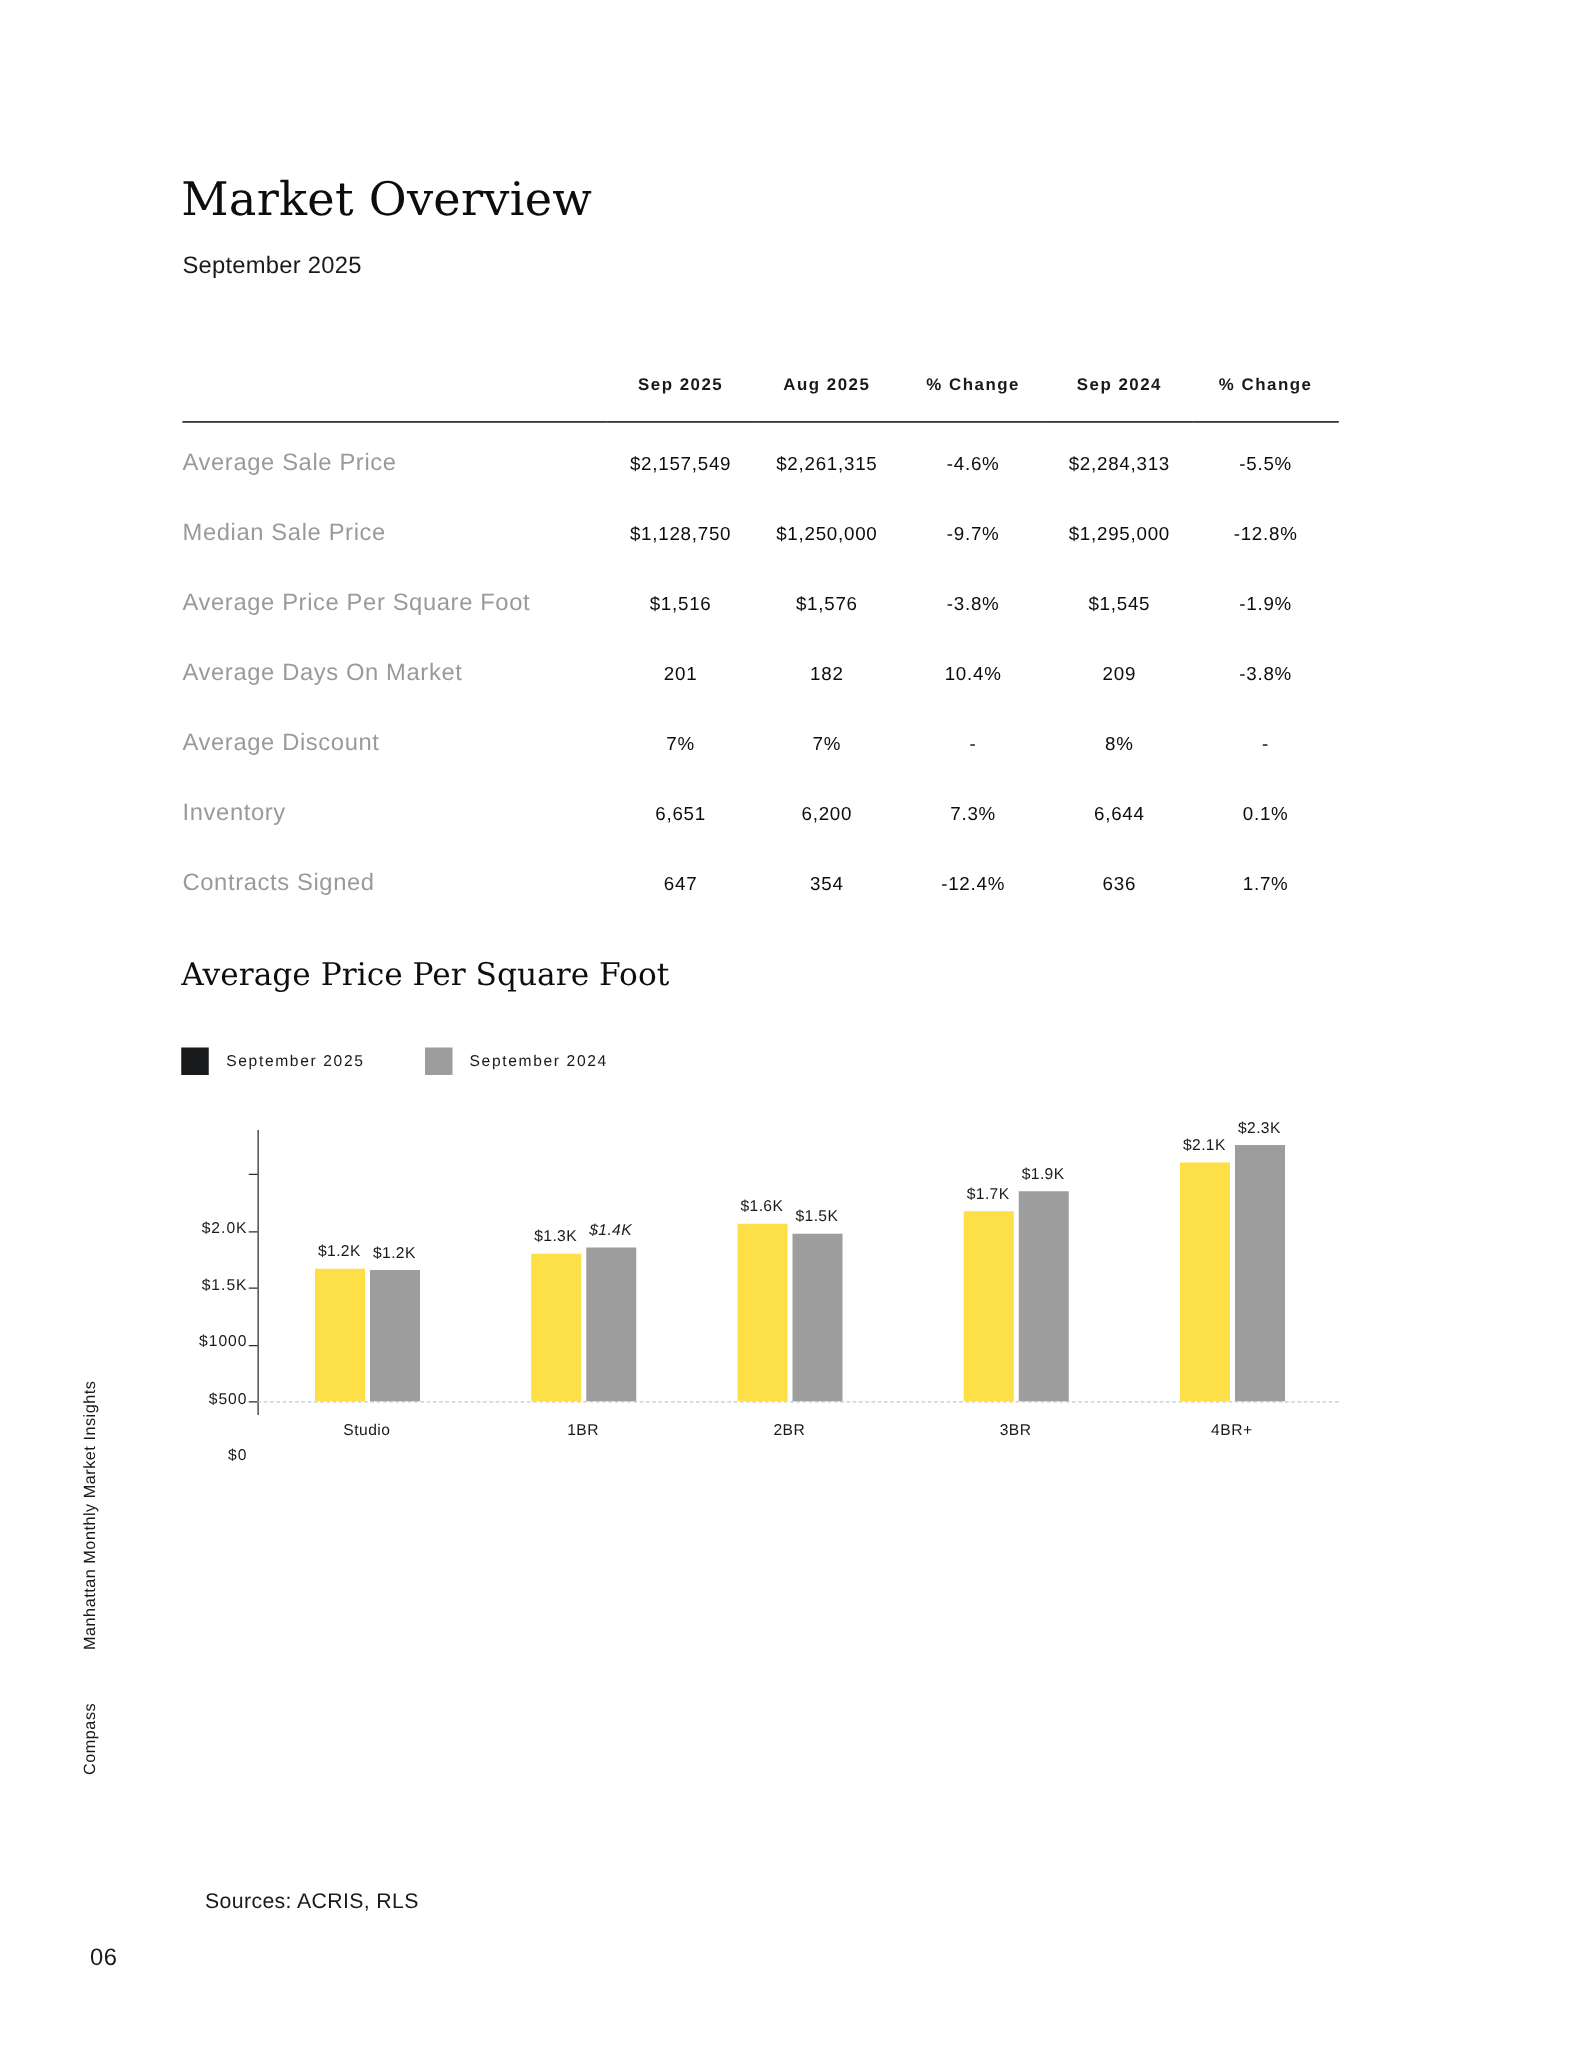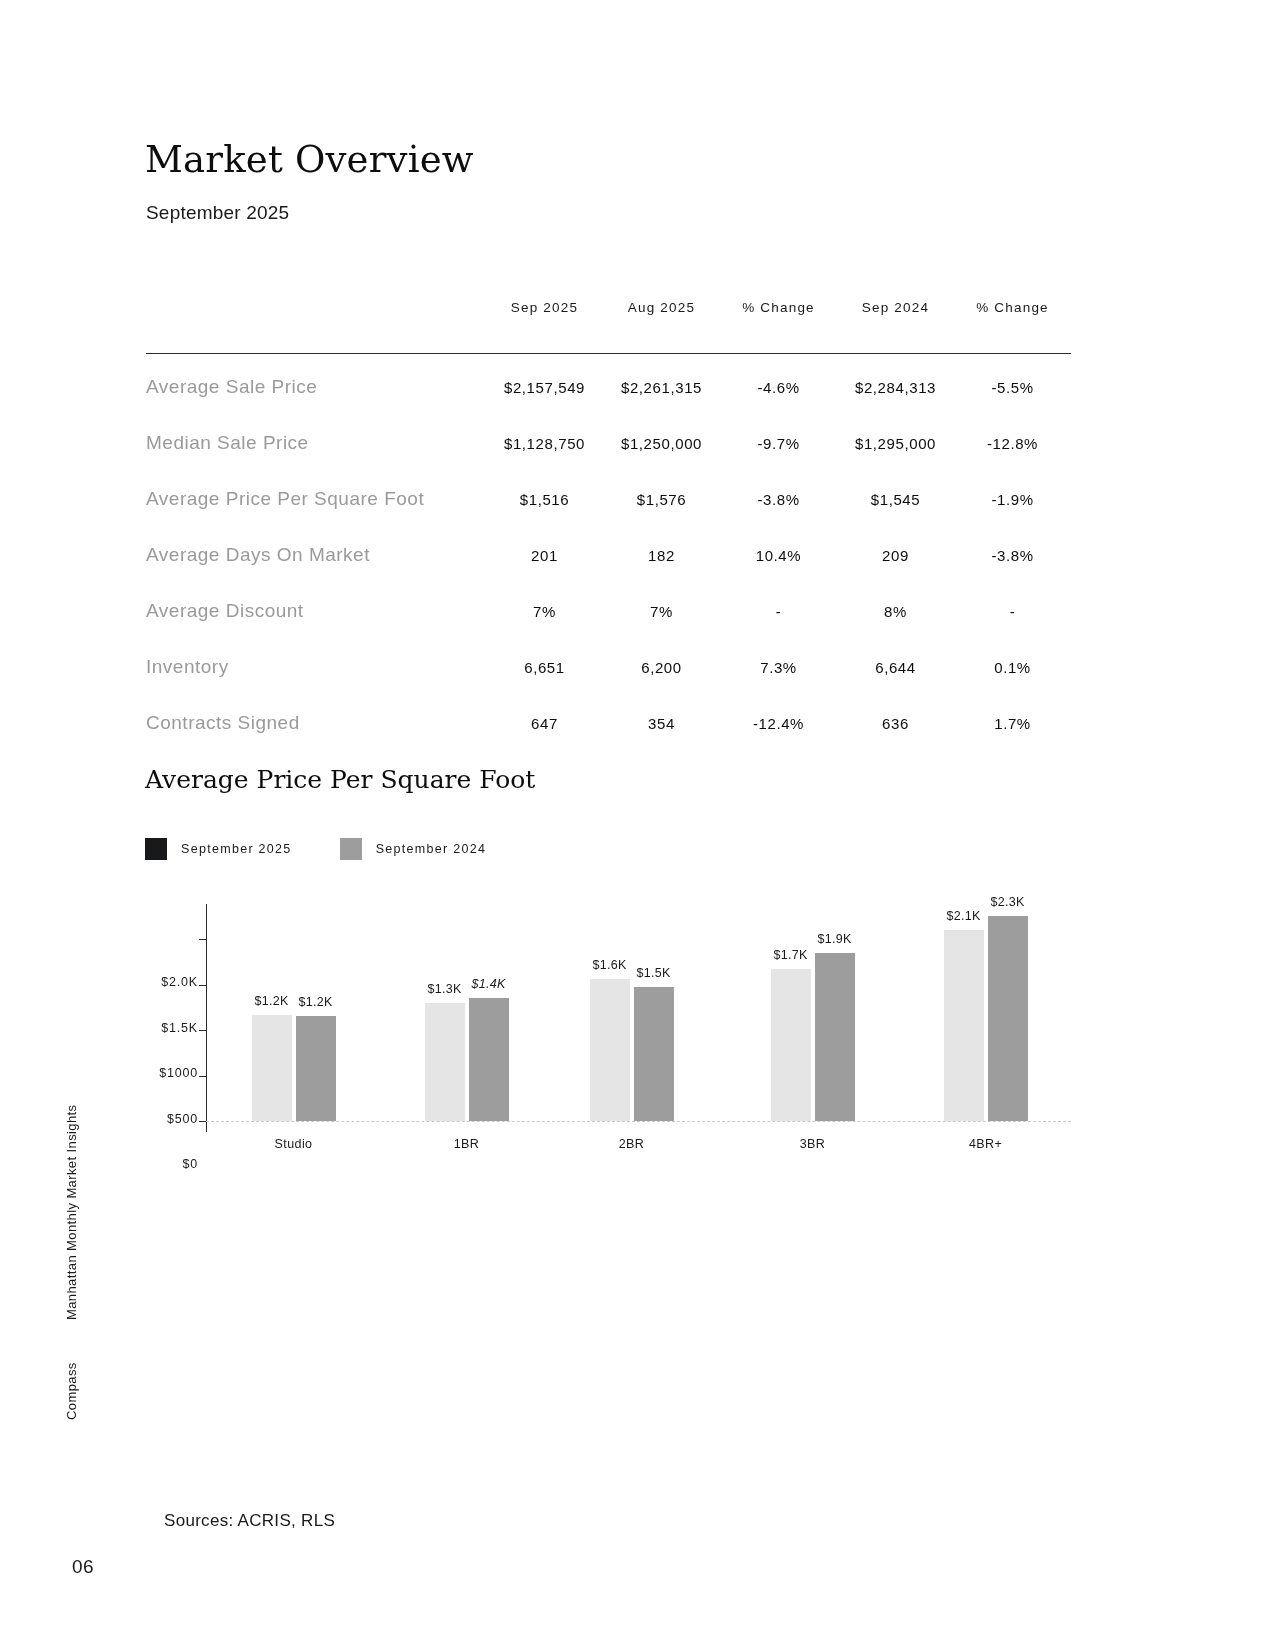--- a/index.html
+++ b/index.html
@@ -44,25 +44,25 @@
 
   
   .stats {
     position: absolute;
     left: 146px;
     top: 300px;
     width: 925px;
     border-collapse: collapse;
   }
   .stats th {
-    font-weight: 400;
+    font-weight: 700;
     font-size: 13.5px;
     letter-spacing: 1.2px;
     color: #1a1a1a;
-    padding: 0 0 38px 0;
+    padding: 0 0 22px 0;
     text-align: center;
   }
   .stats thead tr {
     border-bottom: 1px solid #2b2b2b;
   }
   .stats th.lbl { text-align: left; }
   .stats td {
     font-size: 15px;
     color: #0d0d0d;
     text-align: center;
@@ -170,21 +170,21 @@
   .group {
     position: absolute;
     bottom: 0;
     height: 100%;
   }
   .bar {
     position: absolute;
     bottom: 0;
     width: 40px;
   }
-  .bar.cur { background: #e5e5e5; }
+  .bar.cur { background: #fde047; }
   .bar.prev { background: #9d9d9d; }
   .bar-label {
     position: absolute;
     bottom: 100%;
     left: 50%;
     transform: translateX(-50%);
     margin-bottom: 7px;
     font-size: 12.5px;
     color: #1a1a1a;
     white-space: nowrap;

